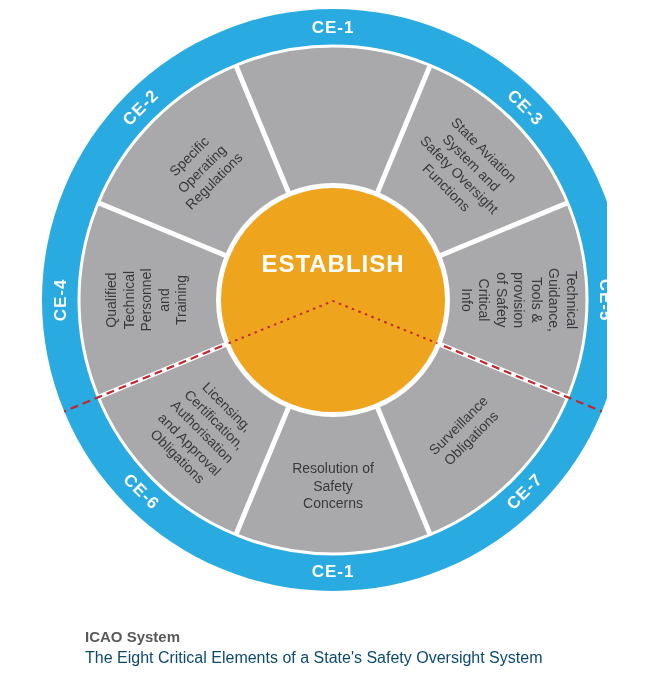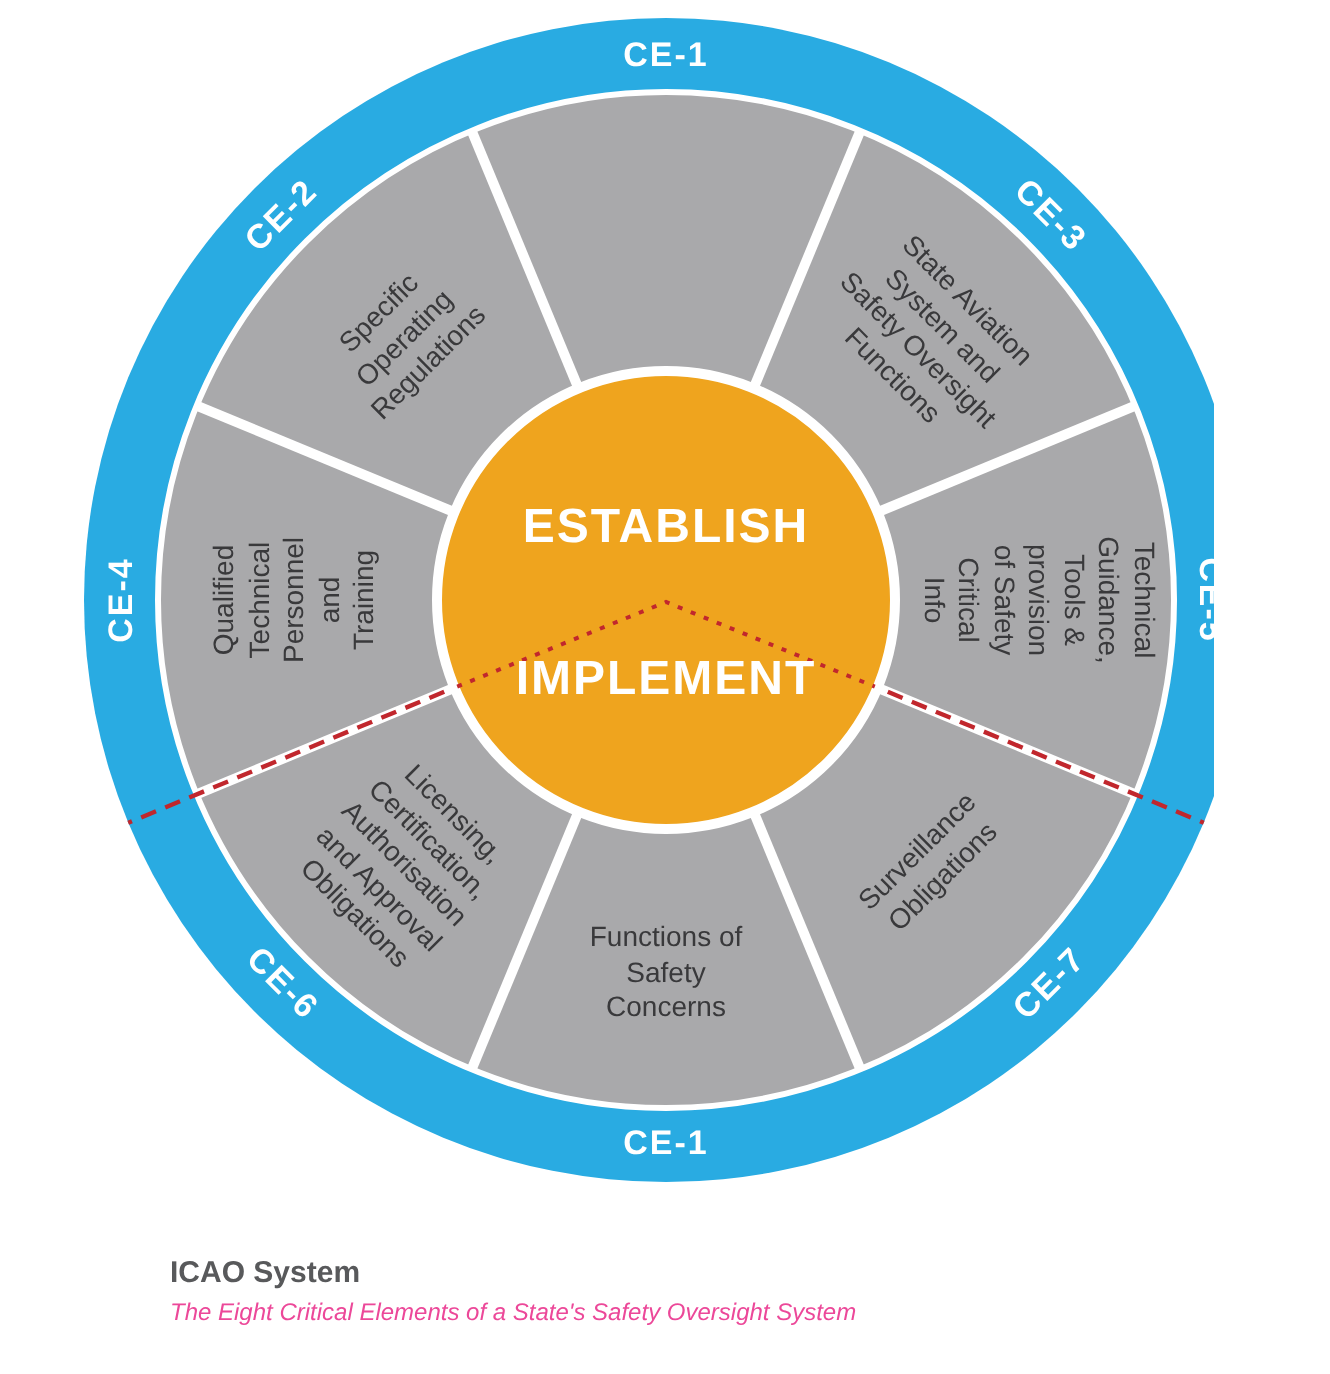--- a/index.html
+++ b/index.html
@@ -4,21 +4,21 @@
 <style>
   html,body{margin:0;padding:0;background:#ffffff;}
   .stage{position:relative;width:607px;height:687px;font-family:"Liberation Sans",sans-serif;overflow:hidden;background:#fff;}
   .stage svg{position:absolute;left:0;top:0;}
   .lbl{position:absolute;transform:translate(-50%,-50%) rotate(var(--r,0deg));text-align:center;}
   .ce{color:#ffffff;font-weight:bold;font-size:17px;letter-spacing:1px;white-space:nowrap;}
   .seg{color:#39393b;font-size:14px;line-height:1.25;white-space:pre-line;font-weight:500;}
   .cw{color:#ffffff;font-weight:bold;font-size:24px;letter-spacing:1px;white-space:nowrap;}
   .caption{position:absolute;left:85px;top:628px;color:#58595b;}
   .caption .t{font-weight:bold;font-size:15px;margin-bottom:4px;}
-  .caption .s{font-size:12px;color:#ec4899;white-space:nowrap;font-style:italic;}
+  .caption .s{font-size:16px;color:#0c4a6e;white-space:nowrap;}
 </style>
 </head>
 <body>
 
 <div class="stage">
 
   <svg width="665" height="687" viewBox="0 0 665 687">
 
     <circle cx="333" cy="300" r="291" fill="#29ABE2"></circle>
 
@@ -68,25 +68,24 @@
 of Safety
 Critical
 Info</div>
   <div class="lbl seg" style="left:202px;top:432px;--r:45deg">Licensing,
 Certification,
 Authorisation
 and Approval
 Obligations</div>
   <div class="lbl seg" style="left:465px;top:432px;--r:-45deg">Surveillance
 Obligations</div>
-  <div class="lbl seg" style="left:333px;top:486px;--r:0deg">Functions of
+  <div class="lbl seg" style="left:333px;top:486px;--r:0deg">Resolution of
 Safety
 Concerns</div>
 
   <div class="lbl cw" style="left:333px;top:264px">ESTABLISH</div>
-  <div class="lbl cw" style="left:333px;top:340px">IMPLEMENT</div>
 
   <div class="caption">
     <div class="t">ICAO System</div>
     <div class="s">The Eight Critical Elements of a State's Safety Oversight System</div>
   </div>
 
 </div>
 
 </body></html>

